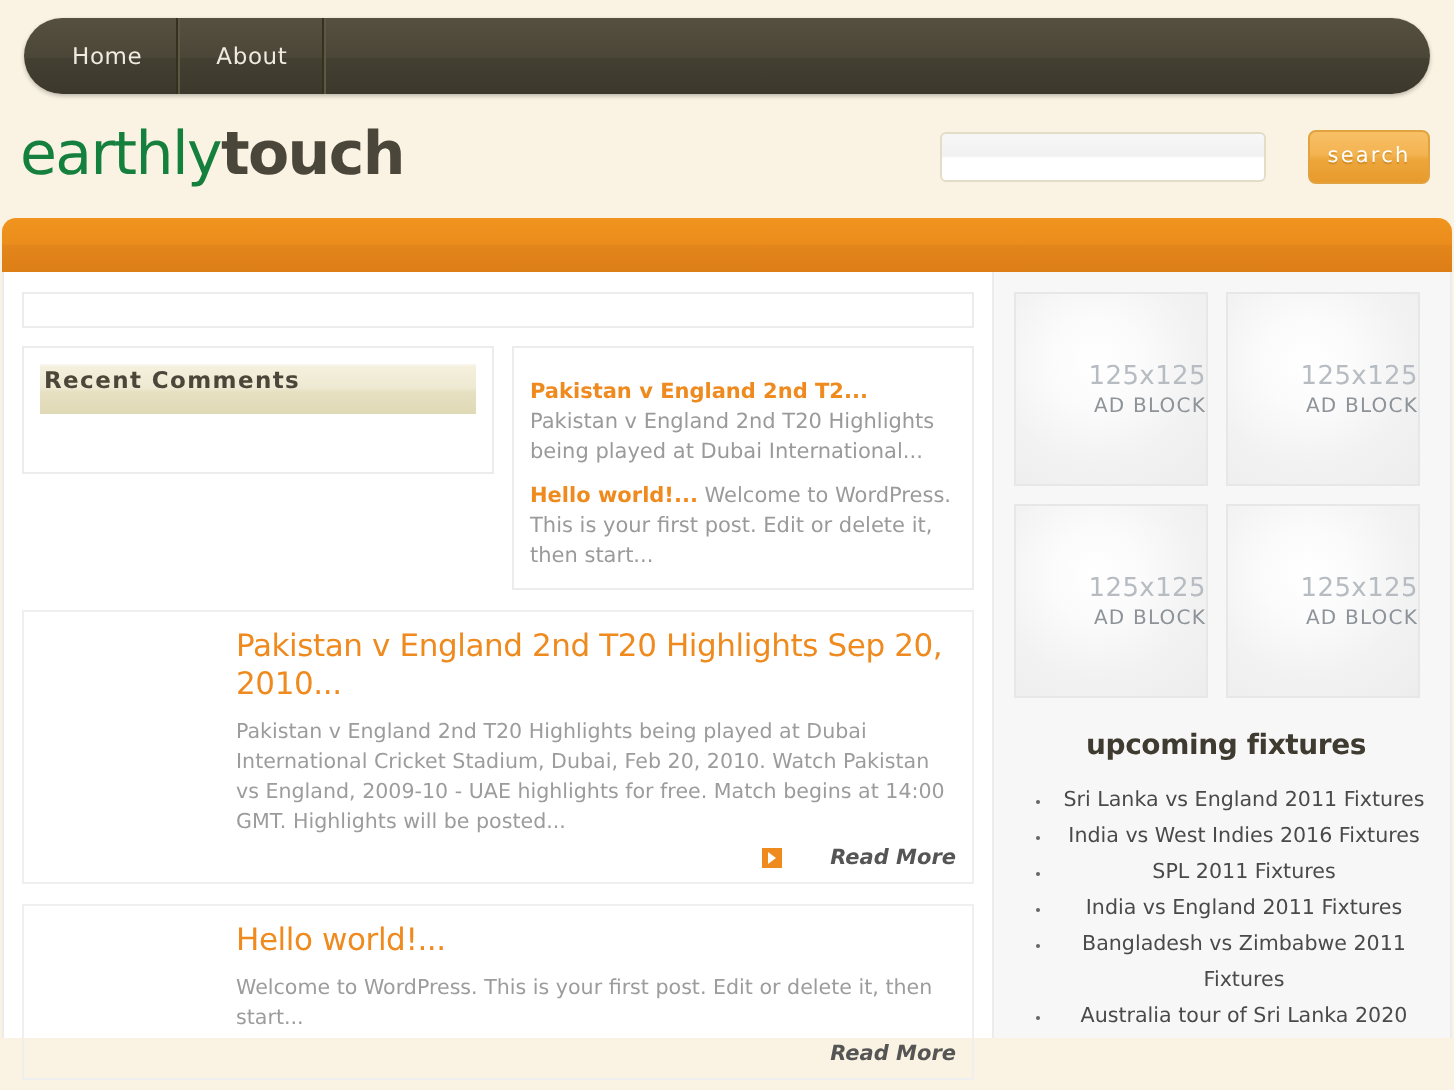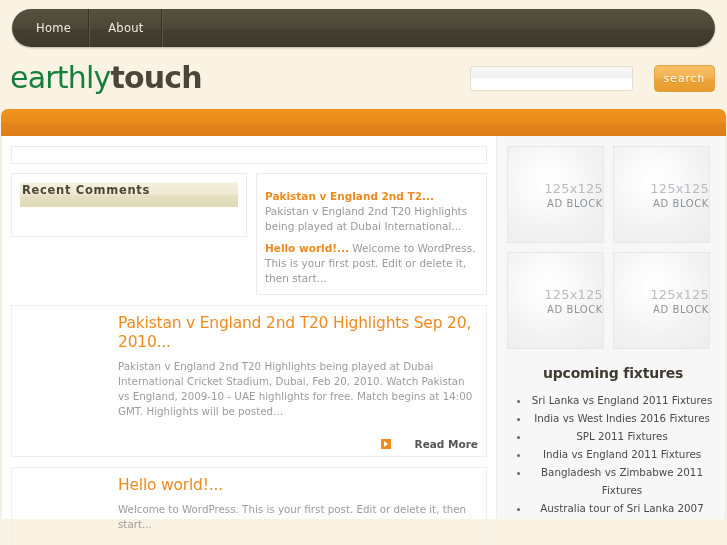--- a/index.html
+++ b/index.html
@@ -173,26 +173,27 @@
     letter-spacing: -.2px;
     cursor: pointer;
   }
   .aexcerpt {
     margin-top: 7px;
     color: #9c9c9c;
     font-size: 10.3px;
     line-height: 15px;
   }
   .readmore {
-    margin-top: 19px;
+    margin-top: 4px;
     display: flex;
     align-items: center;
     justify-content: flex-end;
     gap: 24px;
     cursor: pointer;
+    font-style: italic;
   }
   .rm-icon {
     width: 10px; height: 10px;
     background: #ef8a1f;
     display: flex; align-items: center; justify-content: center;
   }
   .rm-icon i {
     width: 0; height: 0;
     border-left: 4px solid #fff;
     border-top: 3px solid transparent;
@@ -343,16 +344,16 @@
     </div>
 
     <div class="side-title">upcoming fixtures</div>
 
     <ul class="fixtures">
       <li>Sri Lanka vs England 2011 Fixtures</li>
       <li>India vs West Indies 2016 Fixtures</li>
       <li>SPL 2011 Fixtures</li>
       <li>India vs England 2011 Fixtures</li>
       <li>Bangladesh vs Zimbabwe 2011 Fixtures</li>
-      <li>Australia tour of Sri Lanka 2007</li>
+      <li>Australia tour of Sri Lanka 2020</li>
     </ul>
   </div>
 </div>
 
 </body></html>

